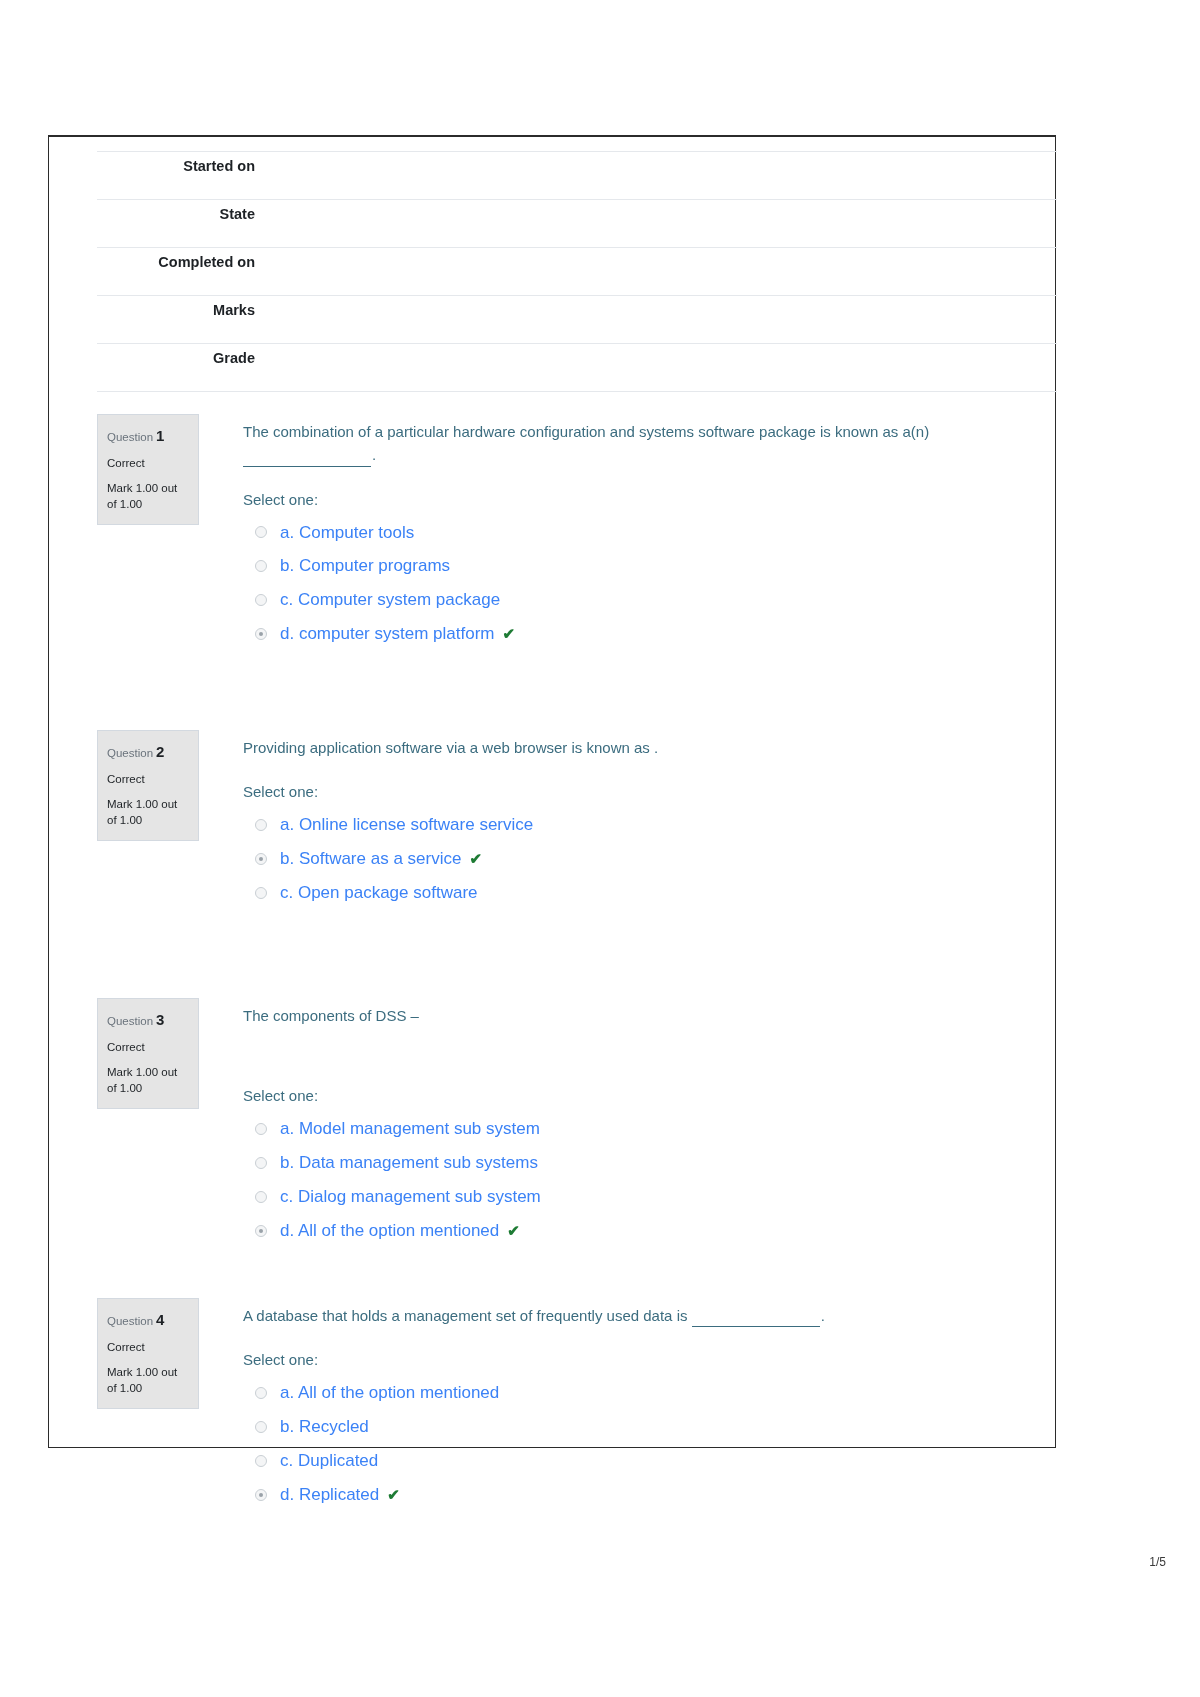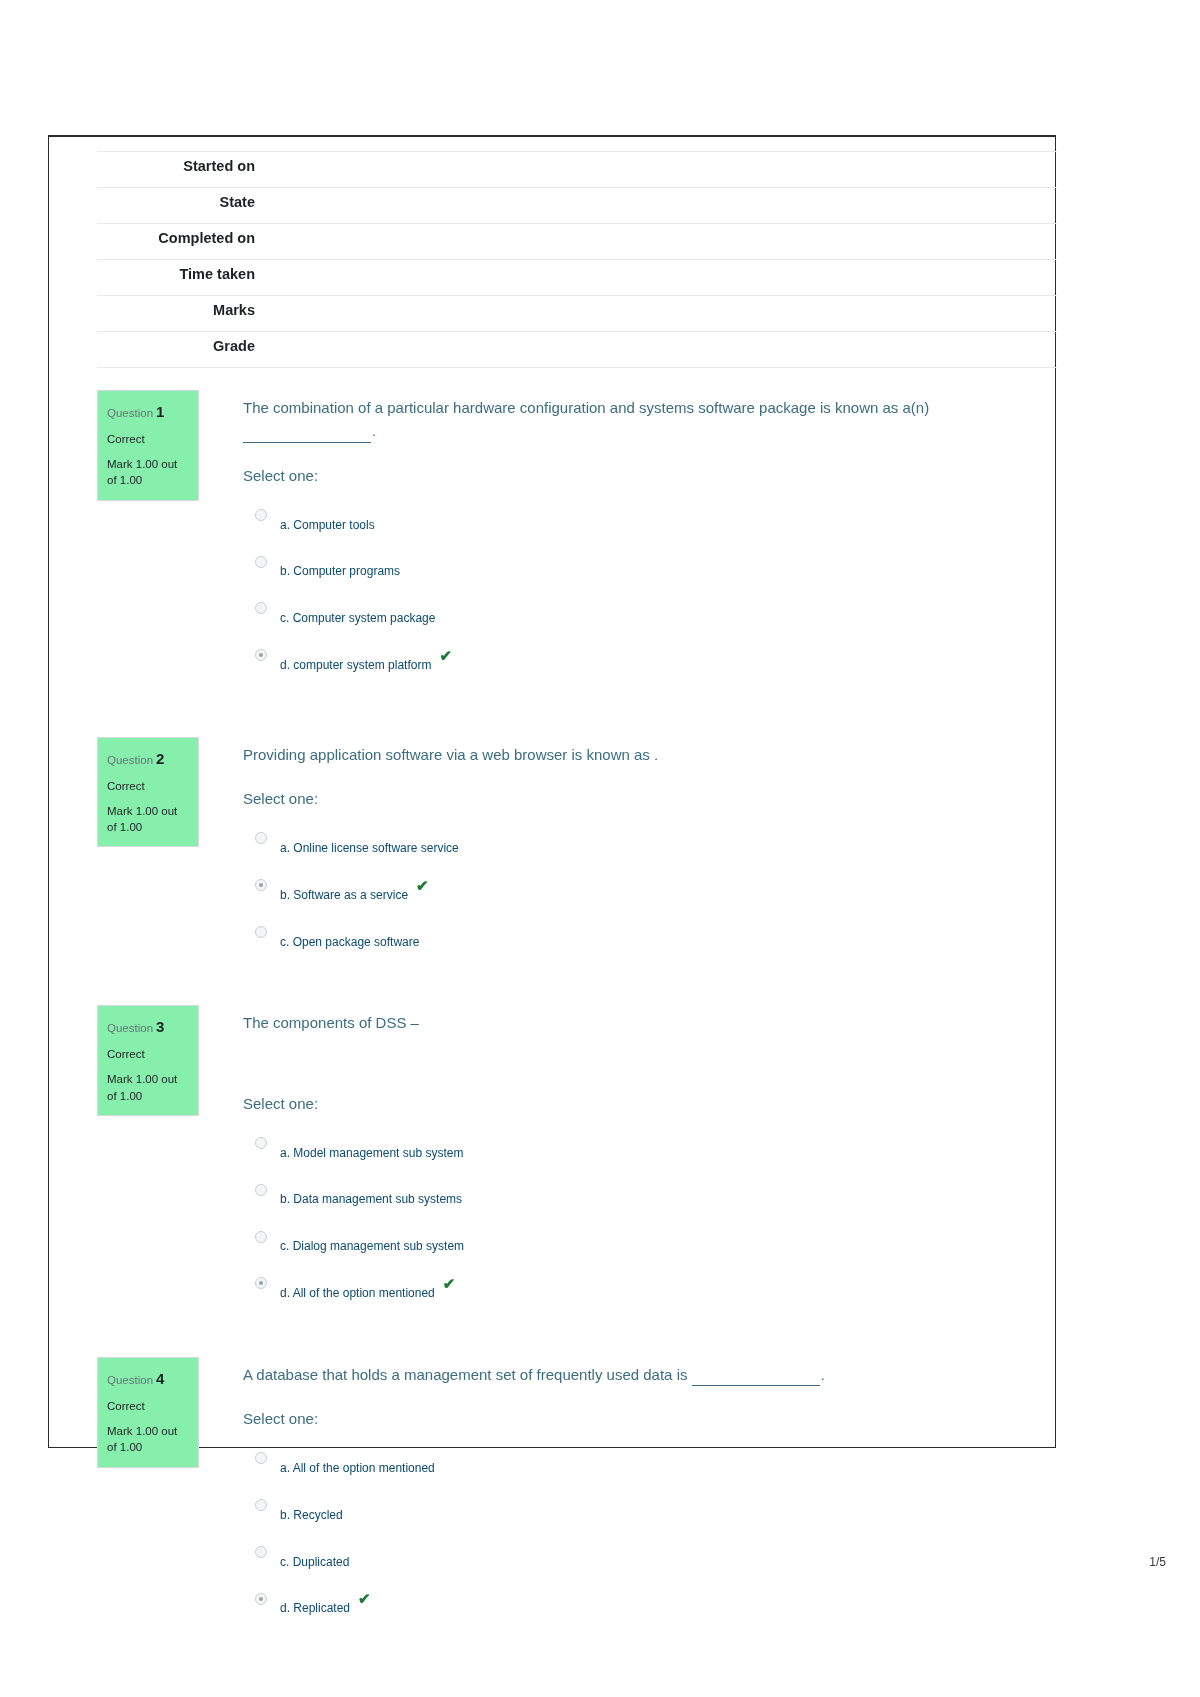--- a/index.html
+++ b/index.html
@@ -36,21 +36,21 @@
   }
   .summary-table tr {
     border-bottom: 1px solid #e5e8ec;
   }
   .summary-table tr:first-child {
     border-top: 1px solid #e5e8ec;
   }
   .summary-table th {
     width: 168px;
     text-align: right;
-    padding: 6px 10px 13px 0;
+    padding: 6px 10px 25px 0;
     font-size: 14.5px;
     font-weight: bold;
     color: #1d2125;
     white-space: nowrap;
   }
   .summary-table td {
     padding: 6px 0 7px 12px;
     font-size: 14.5px;
     color: #1d2125;
   }
@@ -60,21 +60,21 @@
     position: relative;
     margin: 0 0 0 24px;
     min-height: 40px;
   }
 
   .q-info {
     position: absolute;
     left: 0; top: 0;
     width: 102px;
     border: 1px solid #d3d9e0;
-    background: #86efac;
+    background: #e5e5e5;
     padding: 10px 9px 11px 9px;
   }
   .q-info-number {
     font-size: 11.5px;
     color: #6a737c;
     line-height: 1.4;
     margin-bottom: 9px;
   }
   .q-info-number b {
     font-size: 15px;
@@ -142,23 +142,22 @@
   }
   .radio.checked::after {
     content: "";
     position: absolute;
     left: 3px; top: 3px;
     width: 4px; height: 4px;
     border-radius: 50%;
     background: #9aa2a9;
   }
   .answer-label {
-    font-size: 12px;
-    color: #0c4a6e;
-    margin-top: 20px;
+    font-size: 17px;
+    color: #3b82f6;
   }
   .tick {
     color: #1e7b34;
     font-size: 15px;
     margin-left: 8px;
     font-weight: bold;
     line-height: 1;
   }
 
   
@@ -184,24 +183,20 @@
           </tr>
           <tr>
             <th>State</th>
             <td></td>
           </tr>
           <tr>
             <th>Completed on</th>
             <td></td>
           </tr>
           <tr>
-            <th>Time taken</th>
-            <td></td>
-          </tr>
-          <tr>
             <th>Marks</th>
             <td></td>
           </tr>
           <tr>
             <th>Grade</th>
             <td></td>
           </tr>
         </tbody>
     </table>
 

